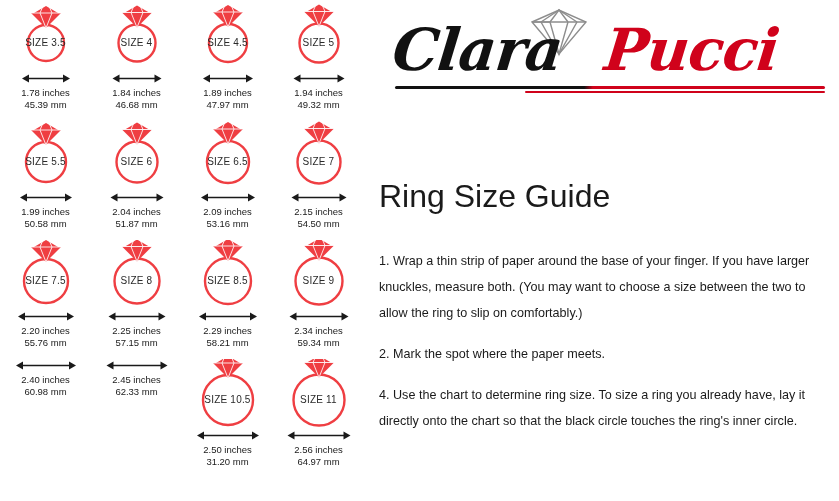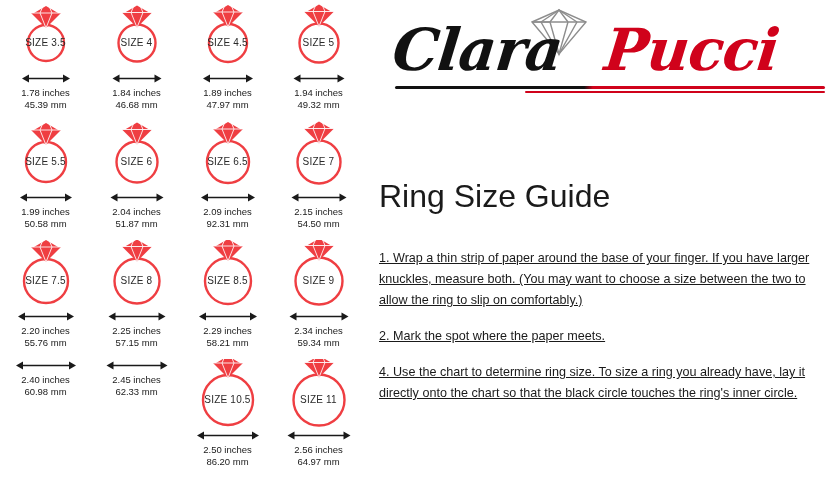--- a/index.html
+++ b/index.html
@@ -152,24 +152,23 @@
   }
 
   .steps {
     position: absolute;
     left: 14px;
     top: 248px;
     width: 446px;
   }
   .step {
     font-size: 12.6px;
-    line-height: 21px;
+    line-height: 26px;
     color: #1a1a1a;
     margin-bottom: 15px;
-    text-decoration: underline;
   }
 </style>
 </head>
 <body>
 
 <div class="page">
 
   <div class="chart" id="chart">
       <div class="chart-row">
         <div class="ring-cell">
@@ -374,21 +373,21 @@
               <span>SIZE 6.5</span>
             </div>
           </div>
           <div class="arrow-wrap"><svg width="78" height="13" viewBox="0 0 78 13">
               <line x1="18" y1="6.5" x2="60" y2="6.5" stroke="#1a1a1a" stroke-width="1.6"></line>
               <polygon points="12,6.5 19,2.5 19,10.5" fill="#1a1a1a"></polygon>
               <polygon points="66,6.5 59,2.5 59,10.5" fill="#1a1a1a"></polygon>
             </svg></div>
           <div class="measures">
             <div>2.09 inches</div>
-            <div>92.31 mm</div>
+            <div>53.16 mm</div>
           </div>
         </div>
         <div class="ring-cell">
           <div class="ring-art">
             <svg width="78" height="68" viewBox="0 0 78 68">
               <circle cx="39" cy="41" r="21.5" fill="none" stroke="#ef3e42" stroke-width="2.4"></circle>
               <g fill="#ef3e42">
                 <polygon points="24,7.5 54,7.5 39,22.5"></polygon>
                 <polygon points="27,7.5 39,0.5 51,7.5"></polygon>
               </g>
@@ -580,21 +579,21 @@
               <span>SIZE 10.5</span>
             </div>
           </div>
           <div class="arrow-wrap"><svg width="78" height="13" viewBox="0 0 78 13">
               <line x1="14" y1="6.5" x2="64" y2="6.5" stroke="#1a1a1a" stroke-width="1.6"></line>
               <polygon points="8,6.5 15,2.5 15,10.5" fill="#1a1a1a"></polygon>
               <polygon points="70,6.5 63,2.5 63,10.5" fill="#1a1a1a"></polygon>
             </svg></div>
           <div class="measures">
             <div>2.50 inches</div>
-            <div>86.20 mm</div>
+            <div>31.20 mm</div>
           </div>
         </div>
         <div class="ring-cell">
           <div class="ring-art">
             <svg width="78" height="68" viewBox="0 0 78 68">
               <circle cx="39" cy="41" r="25.5" fill="none" stroke="#ef3e42" stroke-width="2.4"></circle>
               <g fill="#ef3e42">
                 <polygon points="24,3.5 54,3.5 39,18.5"></polygon>
                 <polygon points="27,3.5 39,-3.5 51,3.5"></polygon>
               </g>

